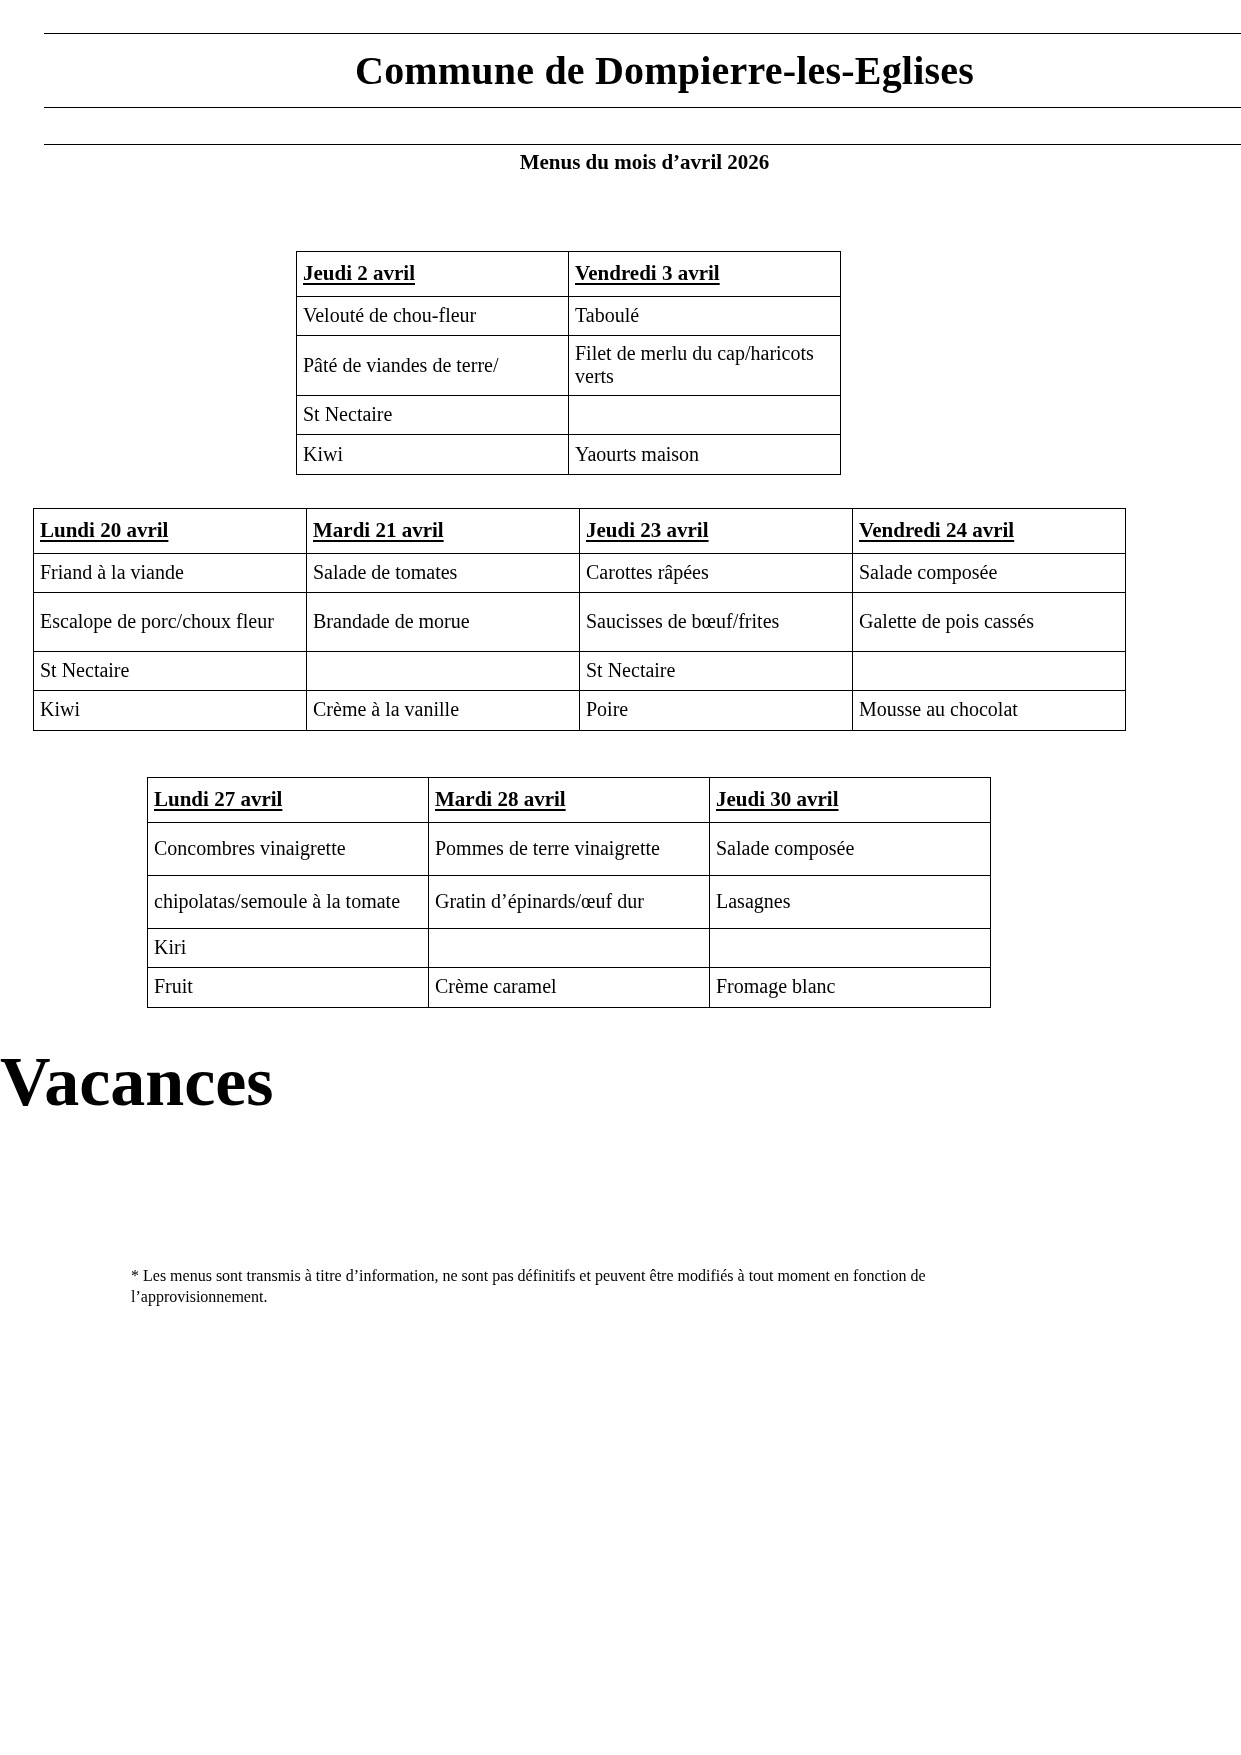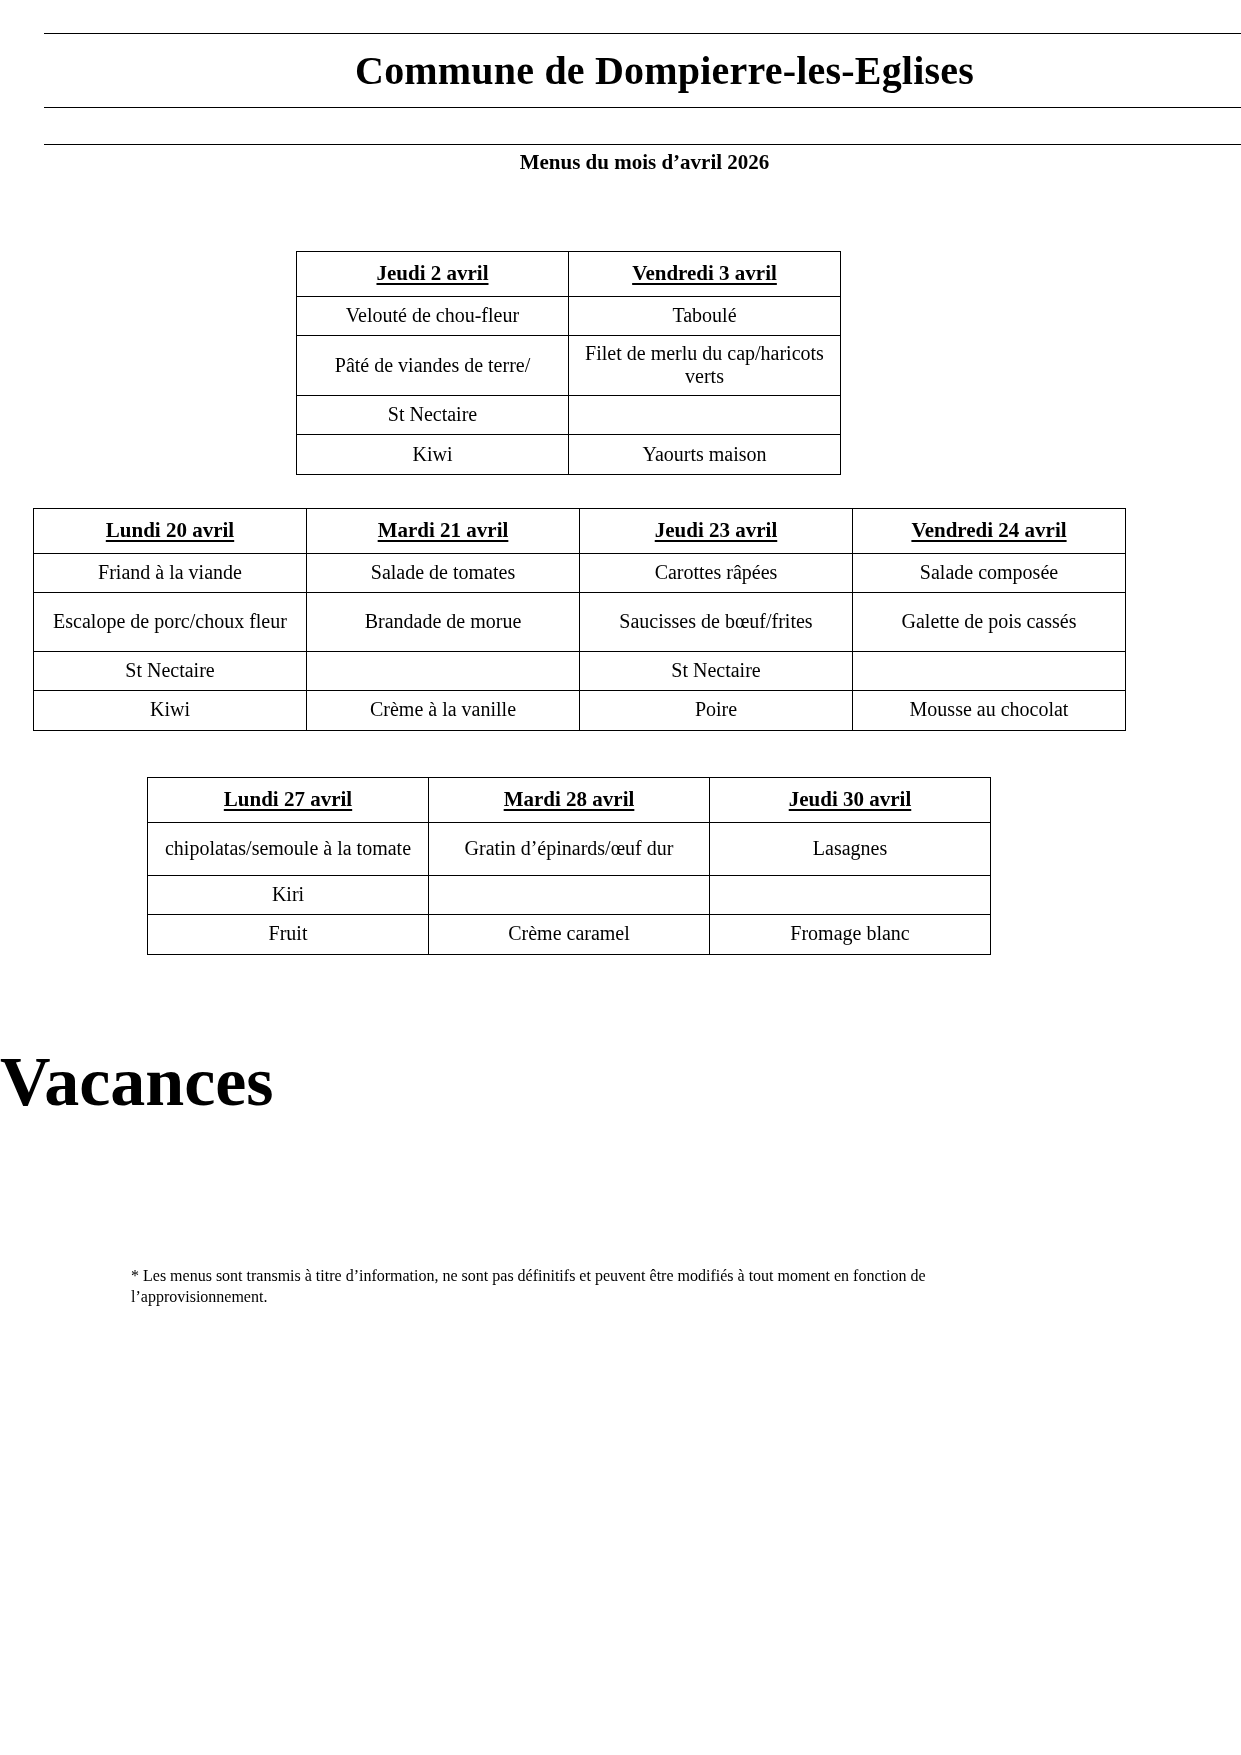--- a/index.html
+++ b/index.html
@@ -63,21 +63,21 @@
 
   
   .menu-table {
     position: absolute;
     border-collapse: collapse;
     table-layout: fixed;
   }
   .menu-table td,
   .menu-table th {
     border: 1px solid #000000;
-    text-align: center;
+    text-align: left;
     vertical-align: middle;
     font-size: 20px;
     font-weight: normal;
     line-height: 1.18;
     padding: 6px 6px;
   }
   .menu-table th {
     font-weight: bold;
     font-size: 21px;
     padding: 9px 6px 10px;
@@ -216,20 +216,25 @@
 
 <table class="menu-table" id="table-3">
   <thead>
       <tr>
         <th><span class="hdr">Lundi 27 avril</span></th>
         <th><span class="hdr">Mardi 28 avril</span></th>
         <th><span class="hdr">Jeudi 30 avril</span></th>
       </tr>
     </thead>
   <tbody>
+      <tr class="row-entree">
+        <td>Concombres vinaigrette</td>
+        <td>Pommes de terre vinaigrette</td>
+        <td>Salade composée</td>
+      </tr>
       <tr class="row-plat">
         <td>chipolatas/semoule à la tomate</td>
         <td>Gratin d’épinards/œuf dur</td>
         <td>Lasagnes</td>
       </tr>
       <tr class="row-fromage">
         <td>Kiri</td>
         <td class="empty"></td>
         <td class="empty"></td>
       </tr>

